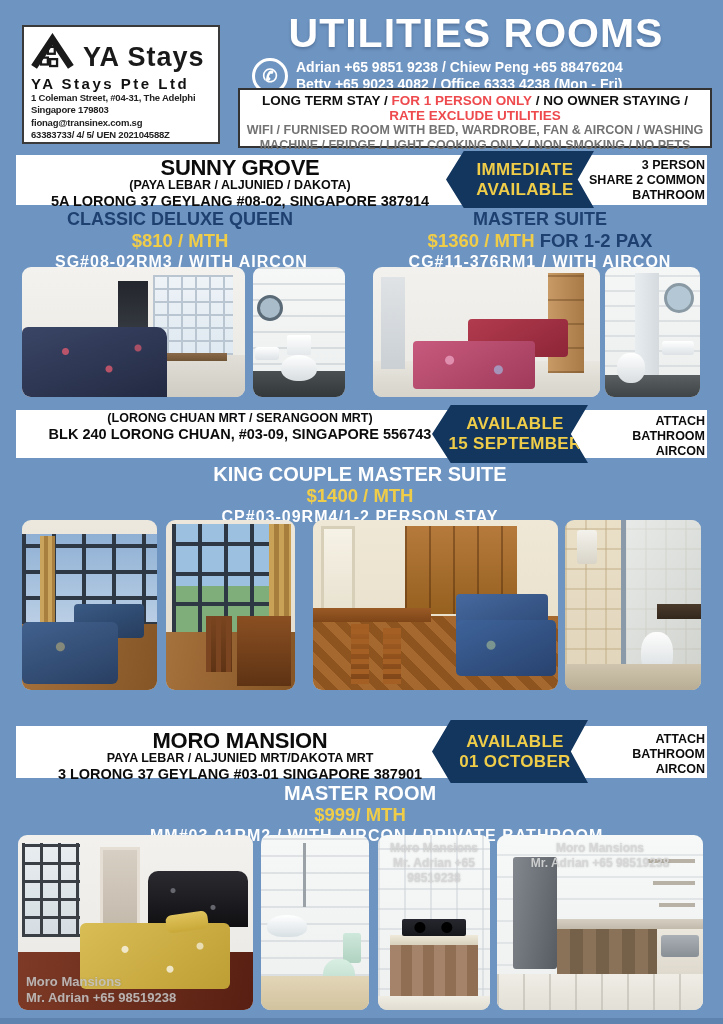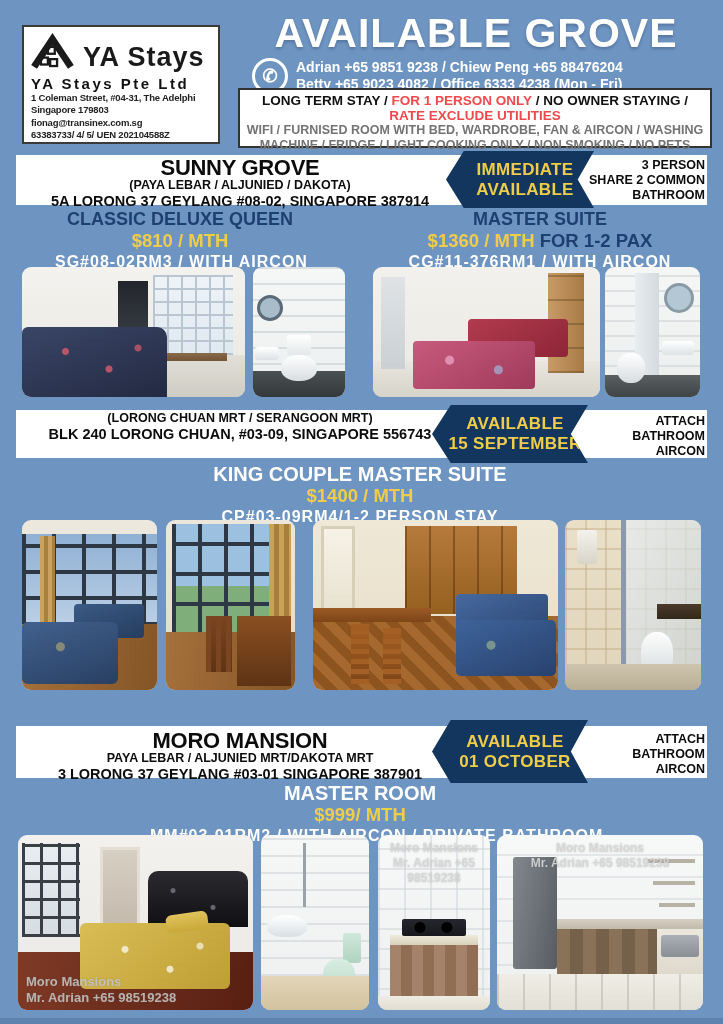--- a/index.html
+++ b/index.html
@@ -240,21 +240,21 @@
       </svg>
       <span class="brand">YA Stays</span>
     </div>
     <div class="company-name">YA Stays Pte Ltd</div>
     <div class="addr">1 Coleman Street, #04-31, The Adelphi</div>
     <div class="addr">Singapore 179803</div>
     <div class="addr">fionag@transinex.com.sg</div>
     <div class="addr">63383733/ 4/ 5/ UEN 202104588Z</div>
   </div>
 
-  <div class="main-title">AVAILABLE GROVE</div>
+  <div class="main-title">UTILITIES ROOMS</div>
   <div class="phone-row">
     <span class="phone-icon">✆</span>
     <div class="phone-lines">
       <div>Adrian +65 9851 9238 / Chiew Peng +65 88476204</div>
       <div>Betty +65 9023 4082 / Office 6333 4238 (Mon - Fri)</div>
     </div>
   </div>
 
   <div class="terms-box">
     <div class="t14"><span>LONG TERM STAY / </span><span class="red">FOR 1 PERSON ONLY</span><span> / NO OWNER STAYING /</span></div>

